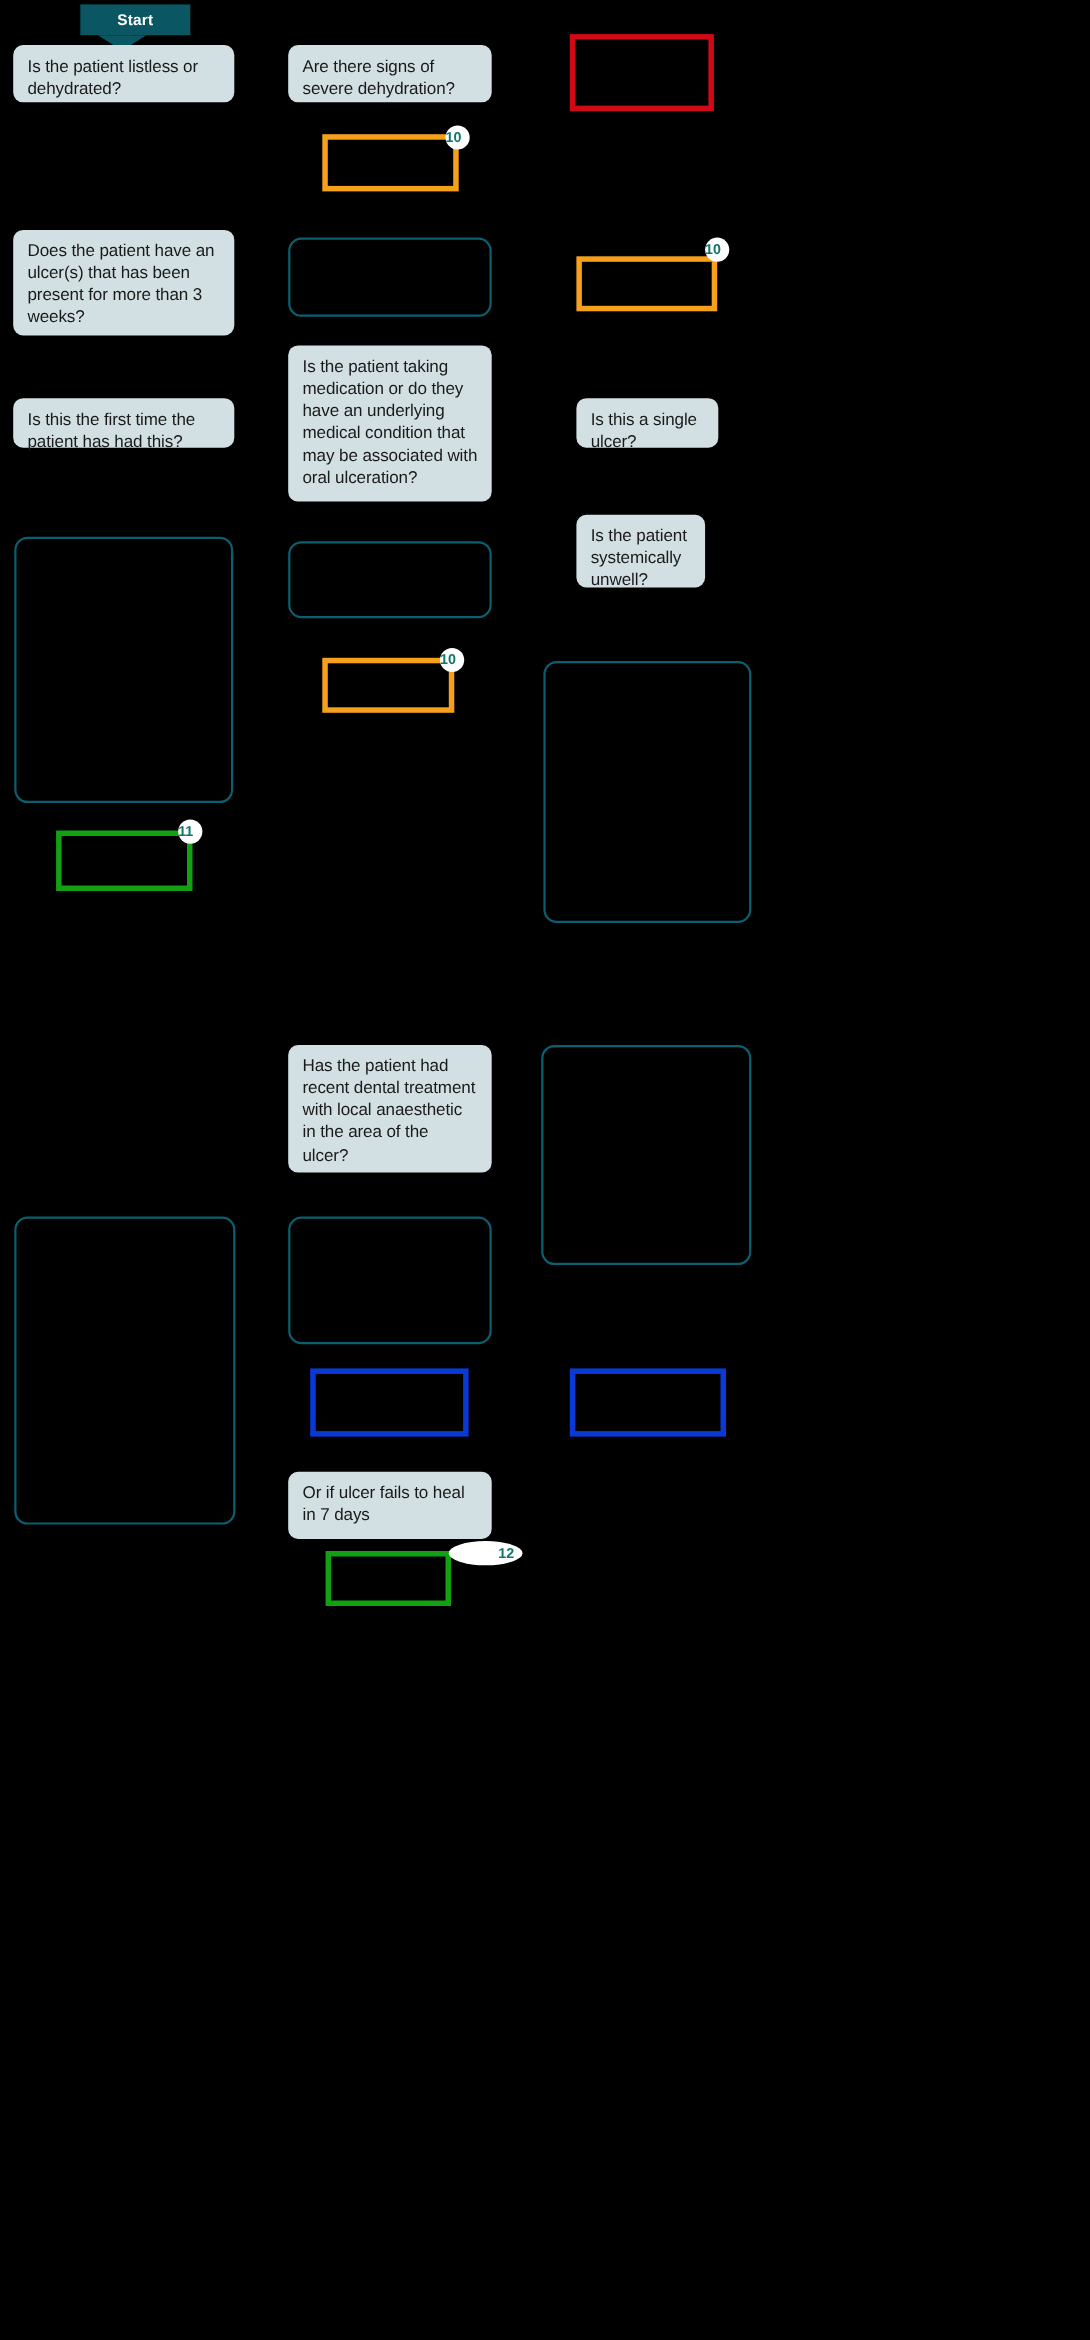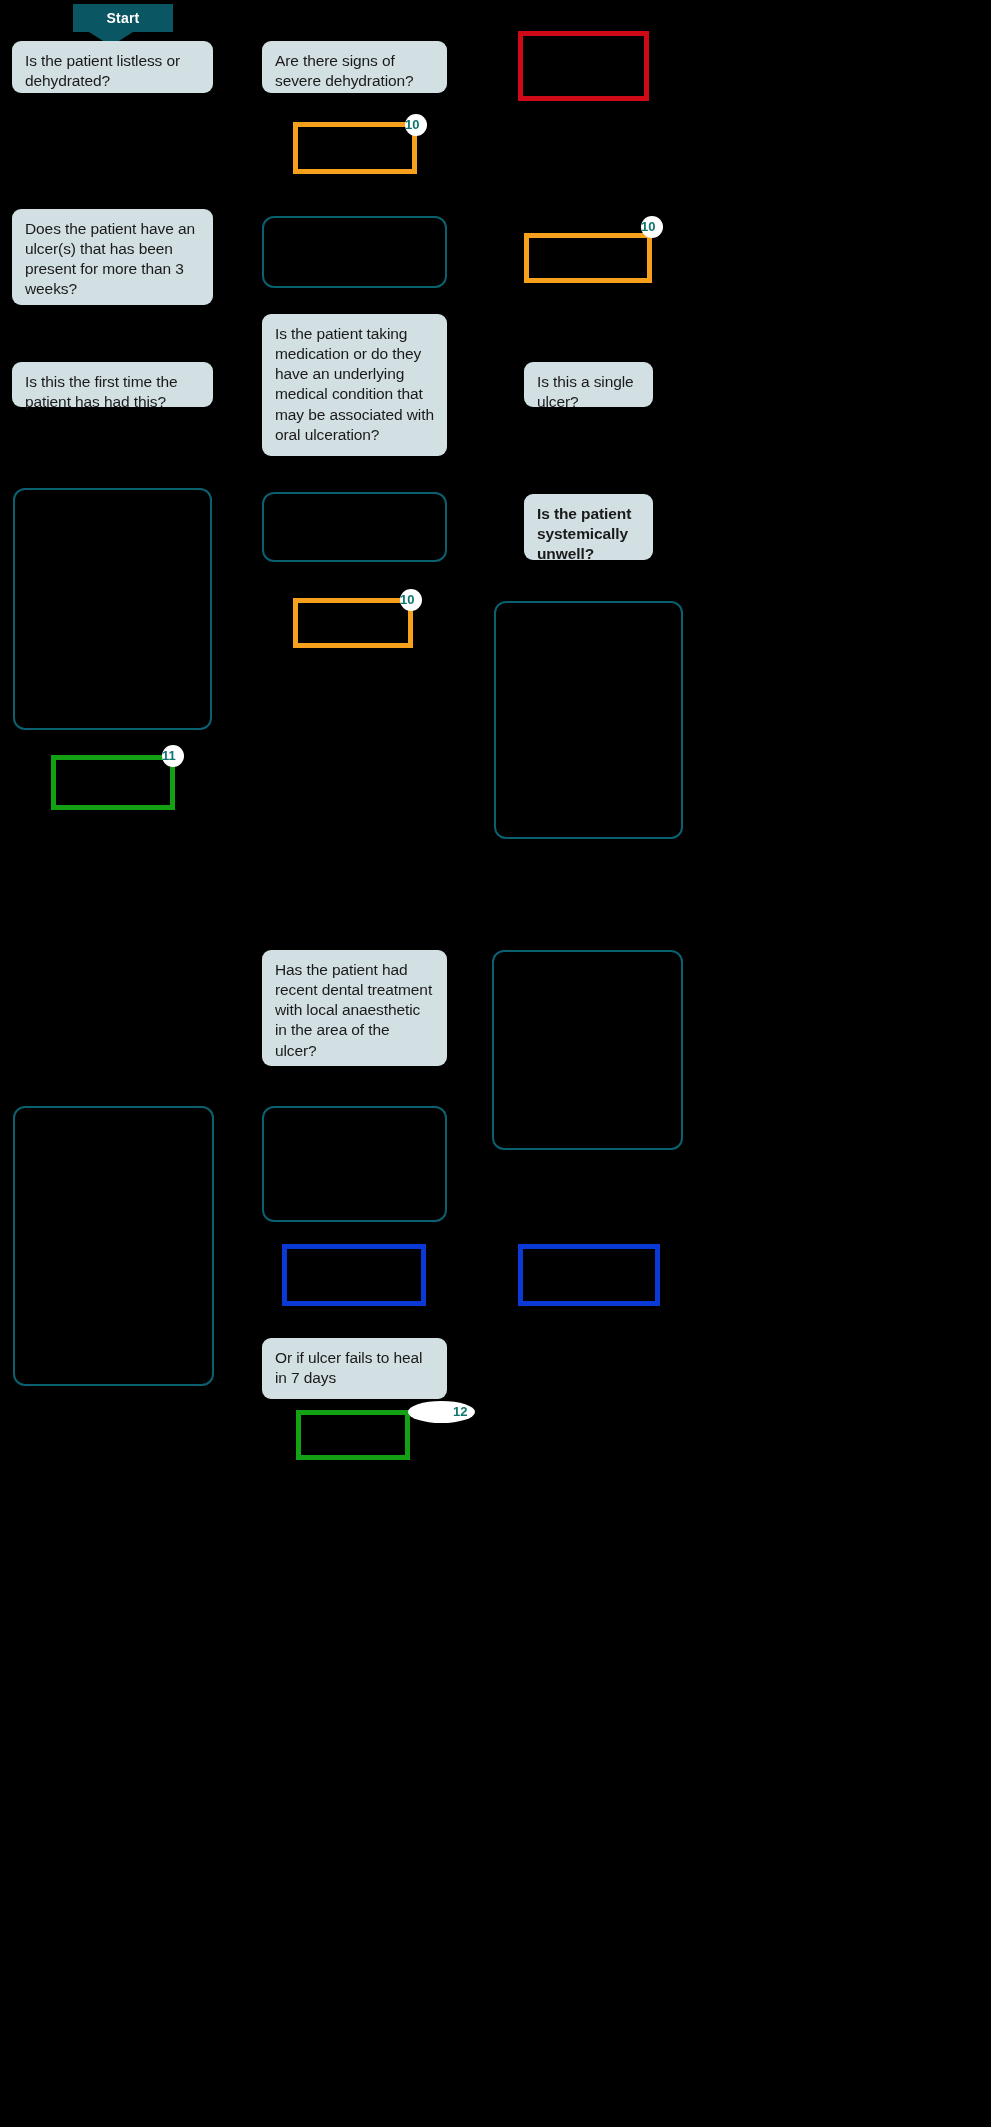--- a/index.html
+++ b/index.html
@@ -143,21 +143,21 @@
   <div class="node outlined outline-green" style="left:296px; top:1410px; width:114px; height:50px;"></div>
   <div class="connector" style="left:408px; top:1401px;padding-left:45px;">12</div>
 
   <div class="node outlined outline-red" style="left:518px; top:31px; width:131px; height:70px;"></div>
 
   <div class="node outlined outline-orange" style="left:524px; top:233px; width:128px; height:50px;"></div>
   <div class="connector" style="left:641px; top:216px;">10</div>
 
   <div class="node bubble" style="left:524px; top:362px; width:129px; height:45px;">Is this a single ulcer?</div>
 
-  <div class="node bubble" style="left:524px; top:494px; width:129px; height:66px;font-weight:bold;">Is the patient systemically unwell?</div>
+  <div class="node bubble" style="left:524px; top:468px; width:117px; height:66px;">Is the patient systemically unwell?</div>
 
   <div class="node outlined outline-teal" style="left:494px; top:601px; width:189px; height:238px;"></div>
 
   <div class="node outlined outline-teal" style="left:492px; top:950px; width:191px; height:200px;"></div>
 
   <div class="node outlined outline-blue" style="left:518px; top:1244px; width:142px; height:62px;"></div>
 
 </div>
 
 </body></html>

